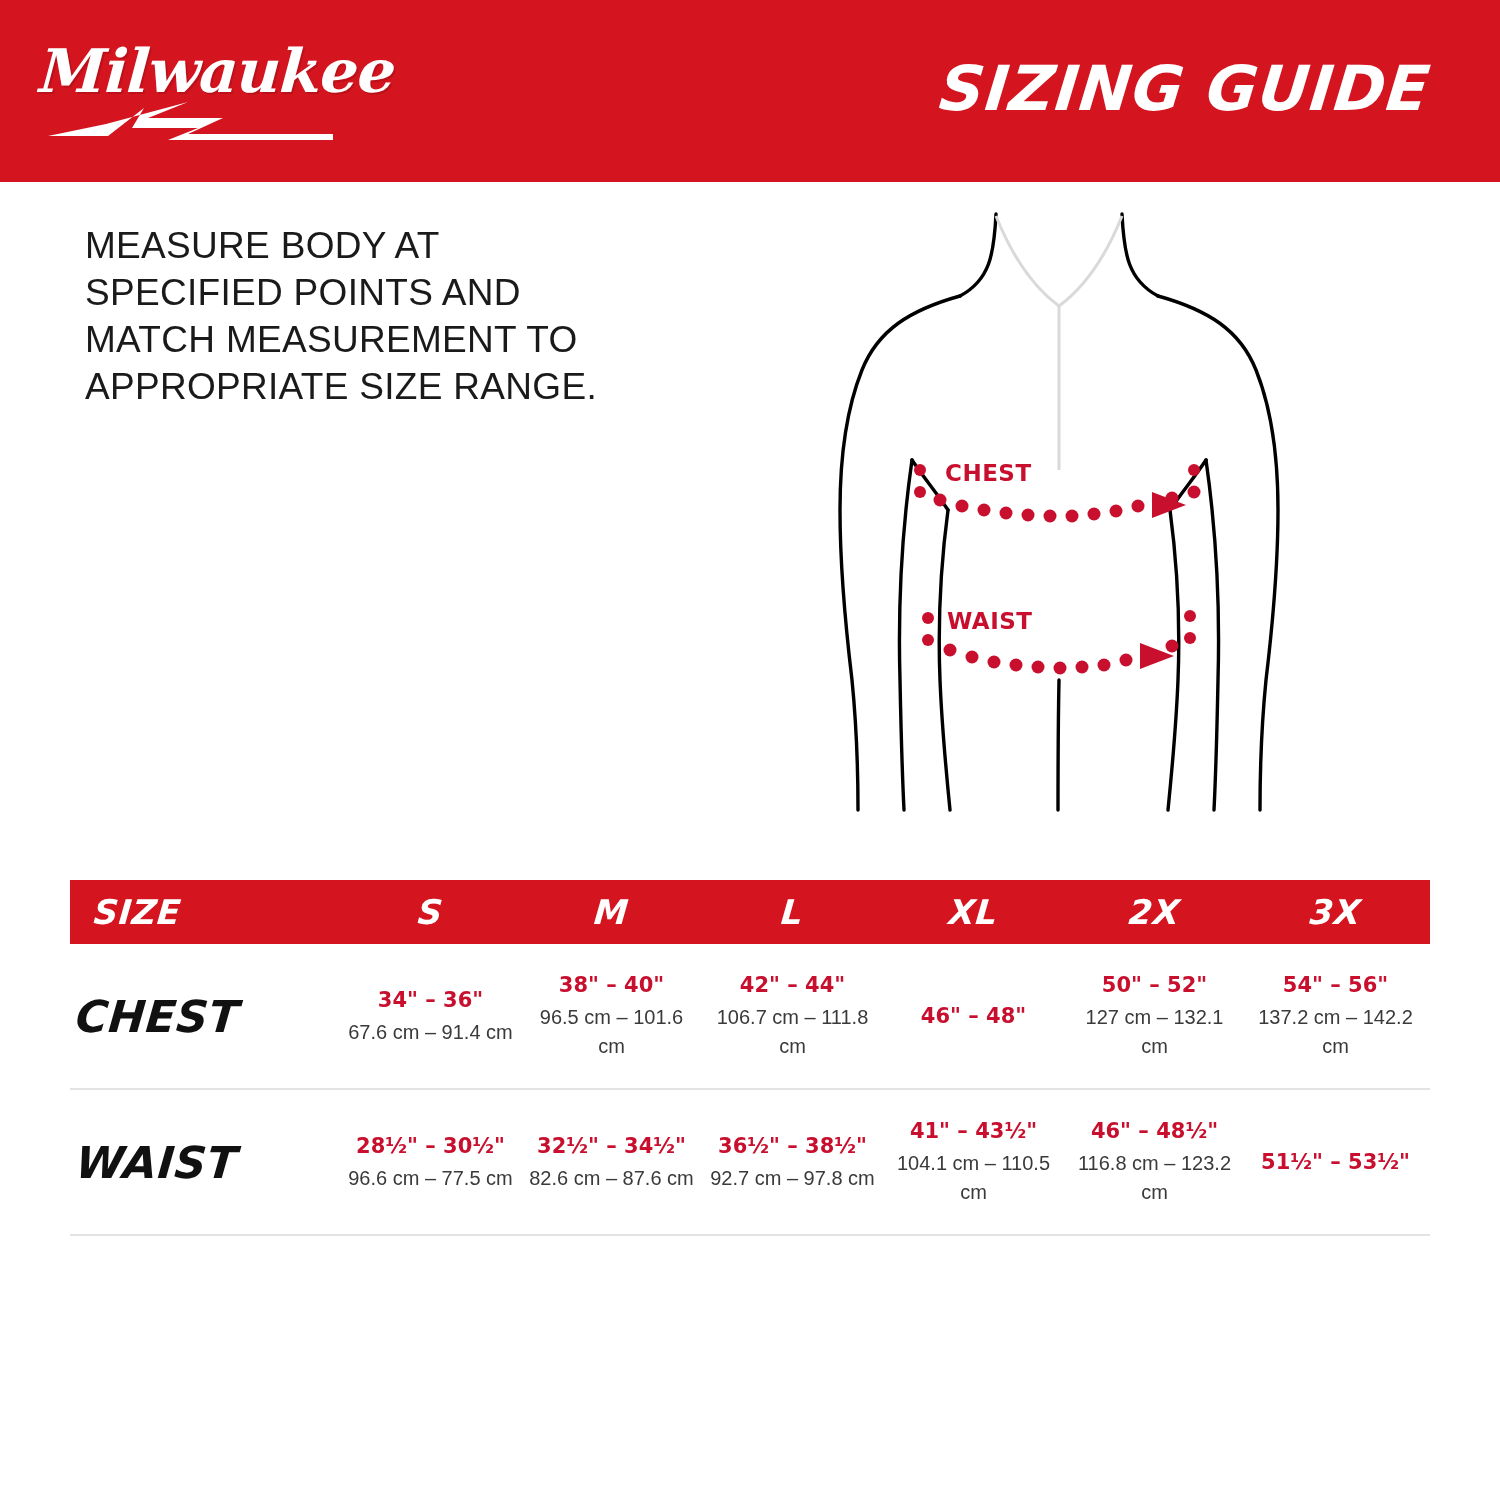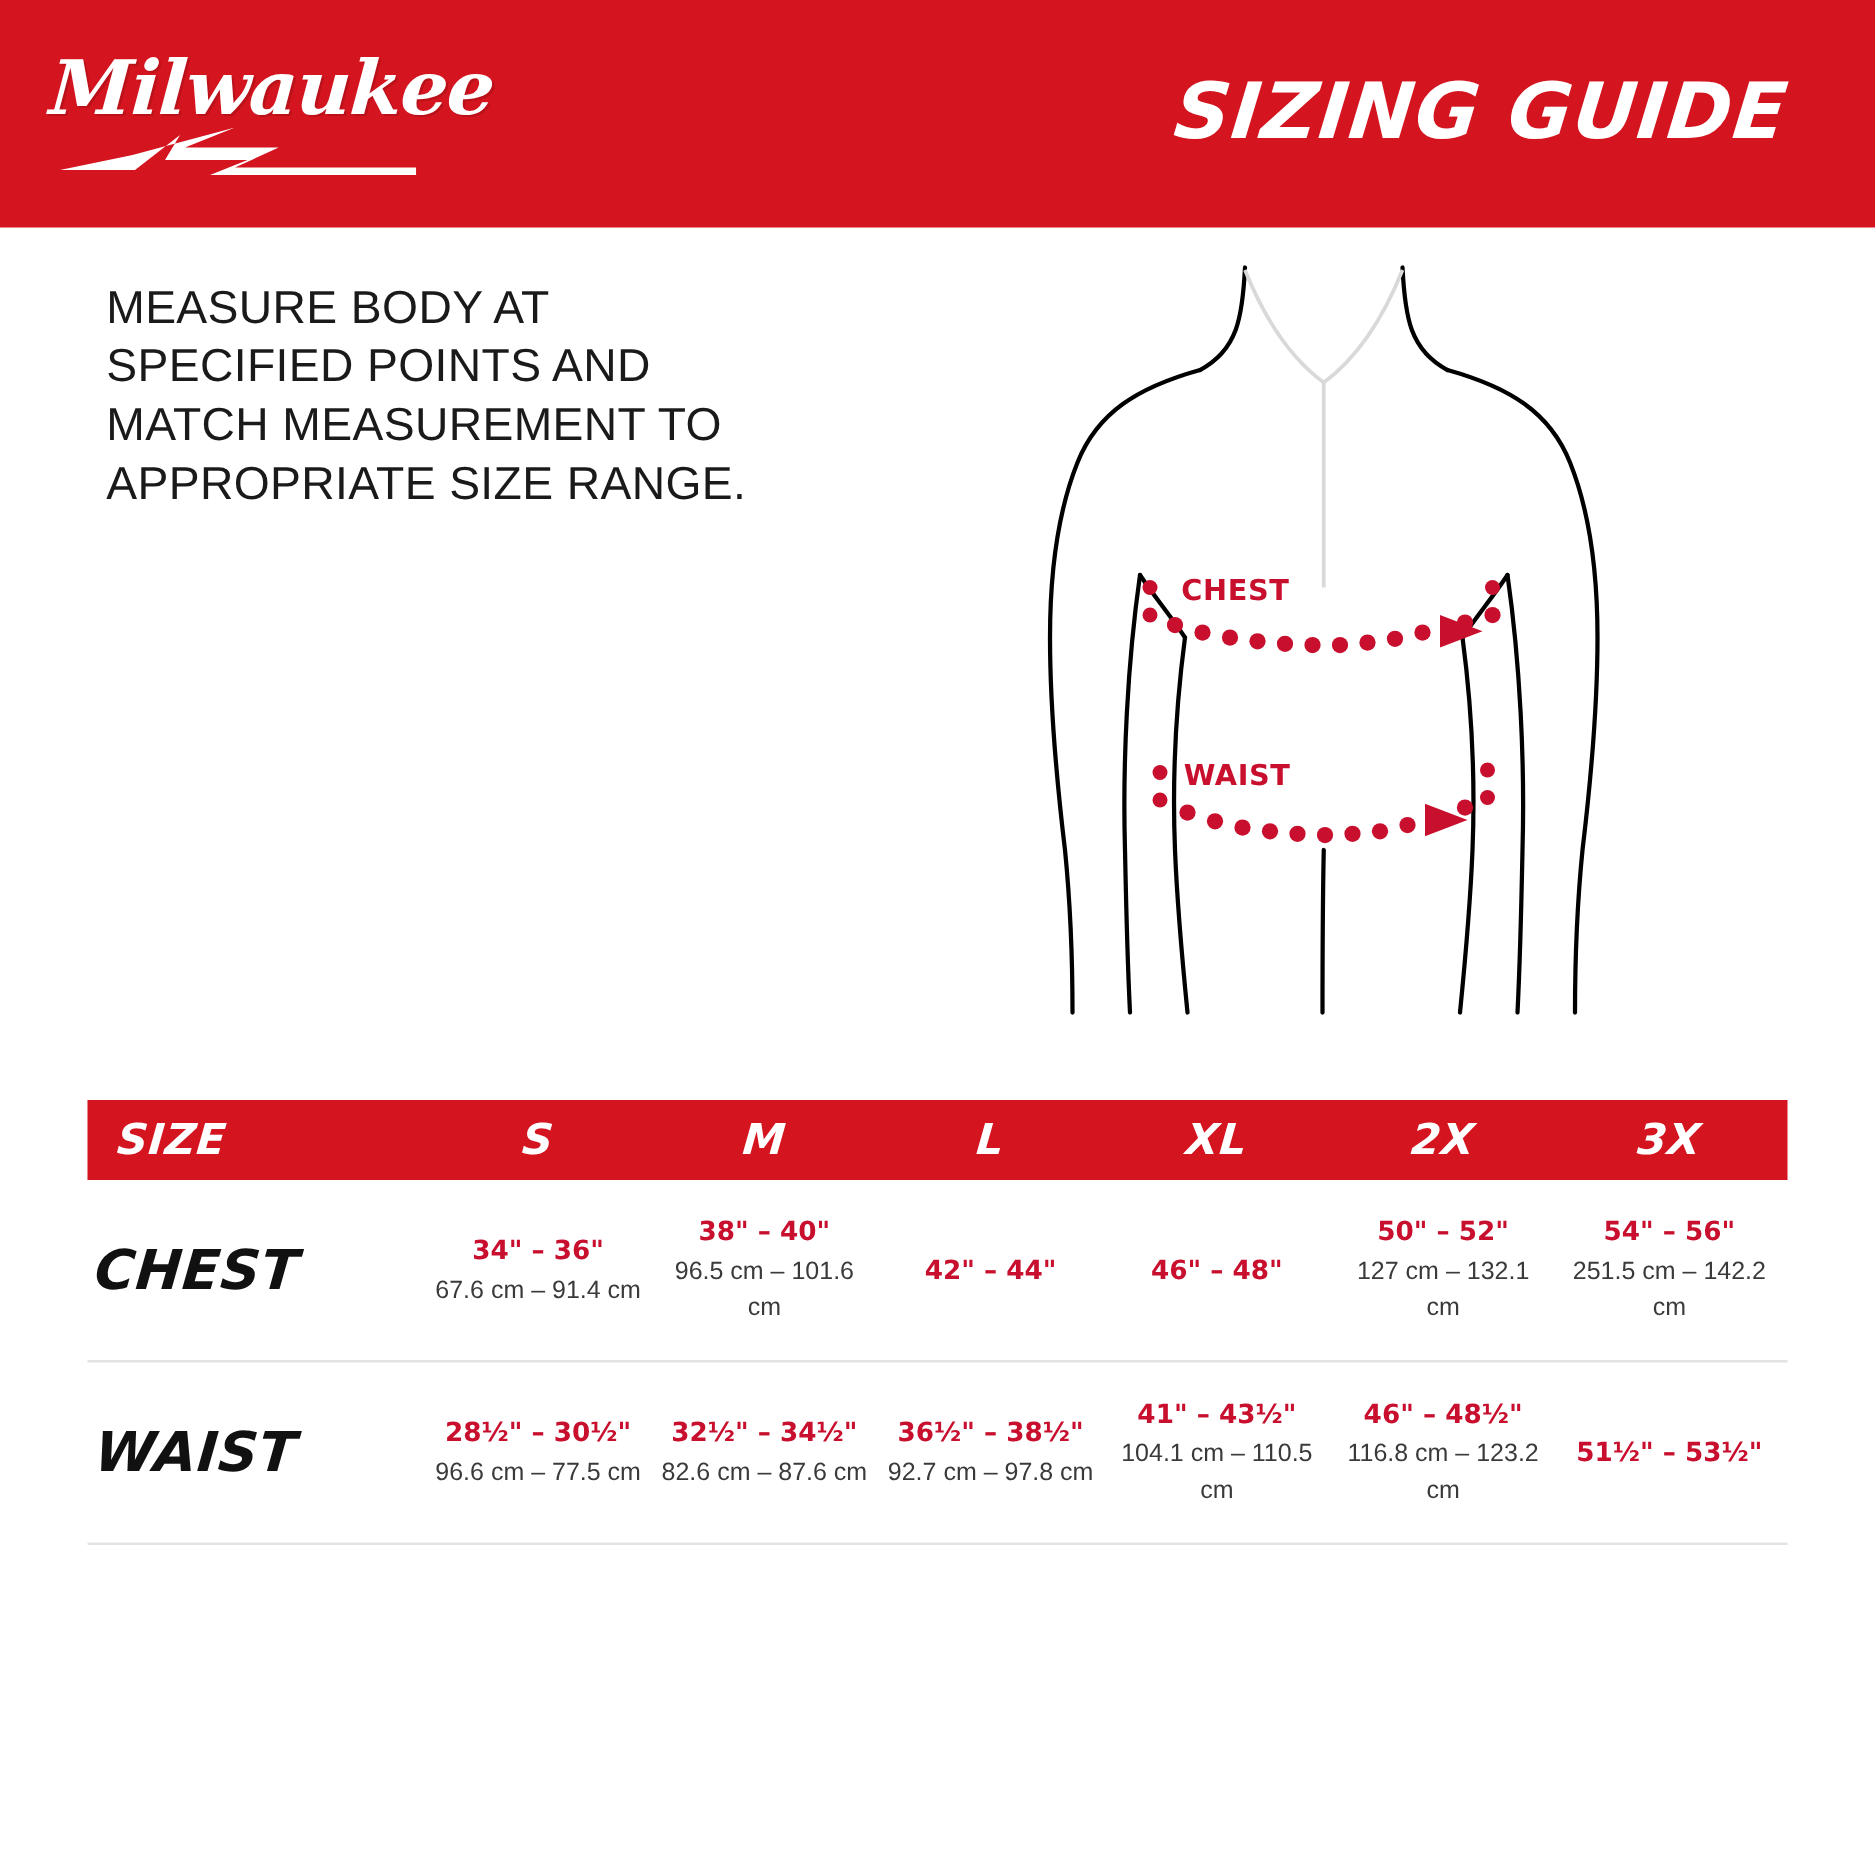--- a/index.html
+++ b/index.html
@@ -271,31 +271,32 @@
       <div class="cell c-data">
         <div class="val-in">34" – 36"</div>
         <div class="val-cm">67.6 cm – 91.4 cm</div>
       </div>
       <div class="cell c-data">
         <div class="val-in">38" – 40"</div>
         <div class="val-cm">96.5 cm – 101.6 cm</div>
       </div>
       <div class="cell c-data">
         <div class="val-in">42" – 44"</div>
+        <div class="val-cm">106.7 cm – 111.8 cm</div>
       </div>
       <div class="cell c-data">
         <div class="val-in">46" – 48"</div>
       </div>
       <div class="cell c-data">
         <div class="val-in">50" – 52"</div>
         <div class="val-cm">127 cm –  132.1 cm</div>
       </div>
       <div class="cell c-data">
         <div class="val-in">54" – 56"</div>
-        <div class="val-cm">251.5 cm – 142.2 cm</div>
+        <div class="val-cm">137.2 cm – 142.2 cm</div>
       </div>
     </div>
 
     <div class="row">
       <div class="cell c-first rowlabel">WAIST</div>
       <div class="cell c-data">
         <div class="val-in">28½" – 30½"</div>
         <div class="val-cm">96.6 cm – 77.5 cm</div>
       </div>
       <div class="cell c-data">

